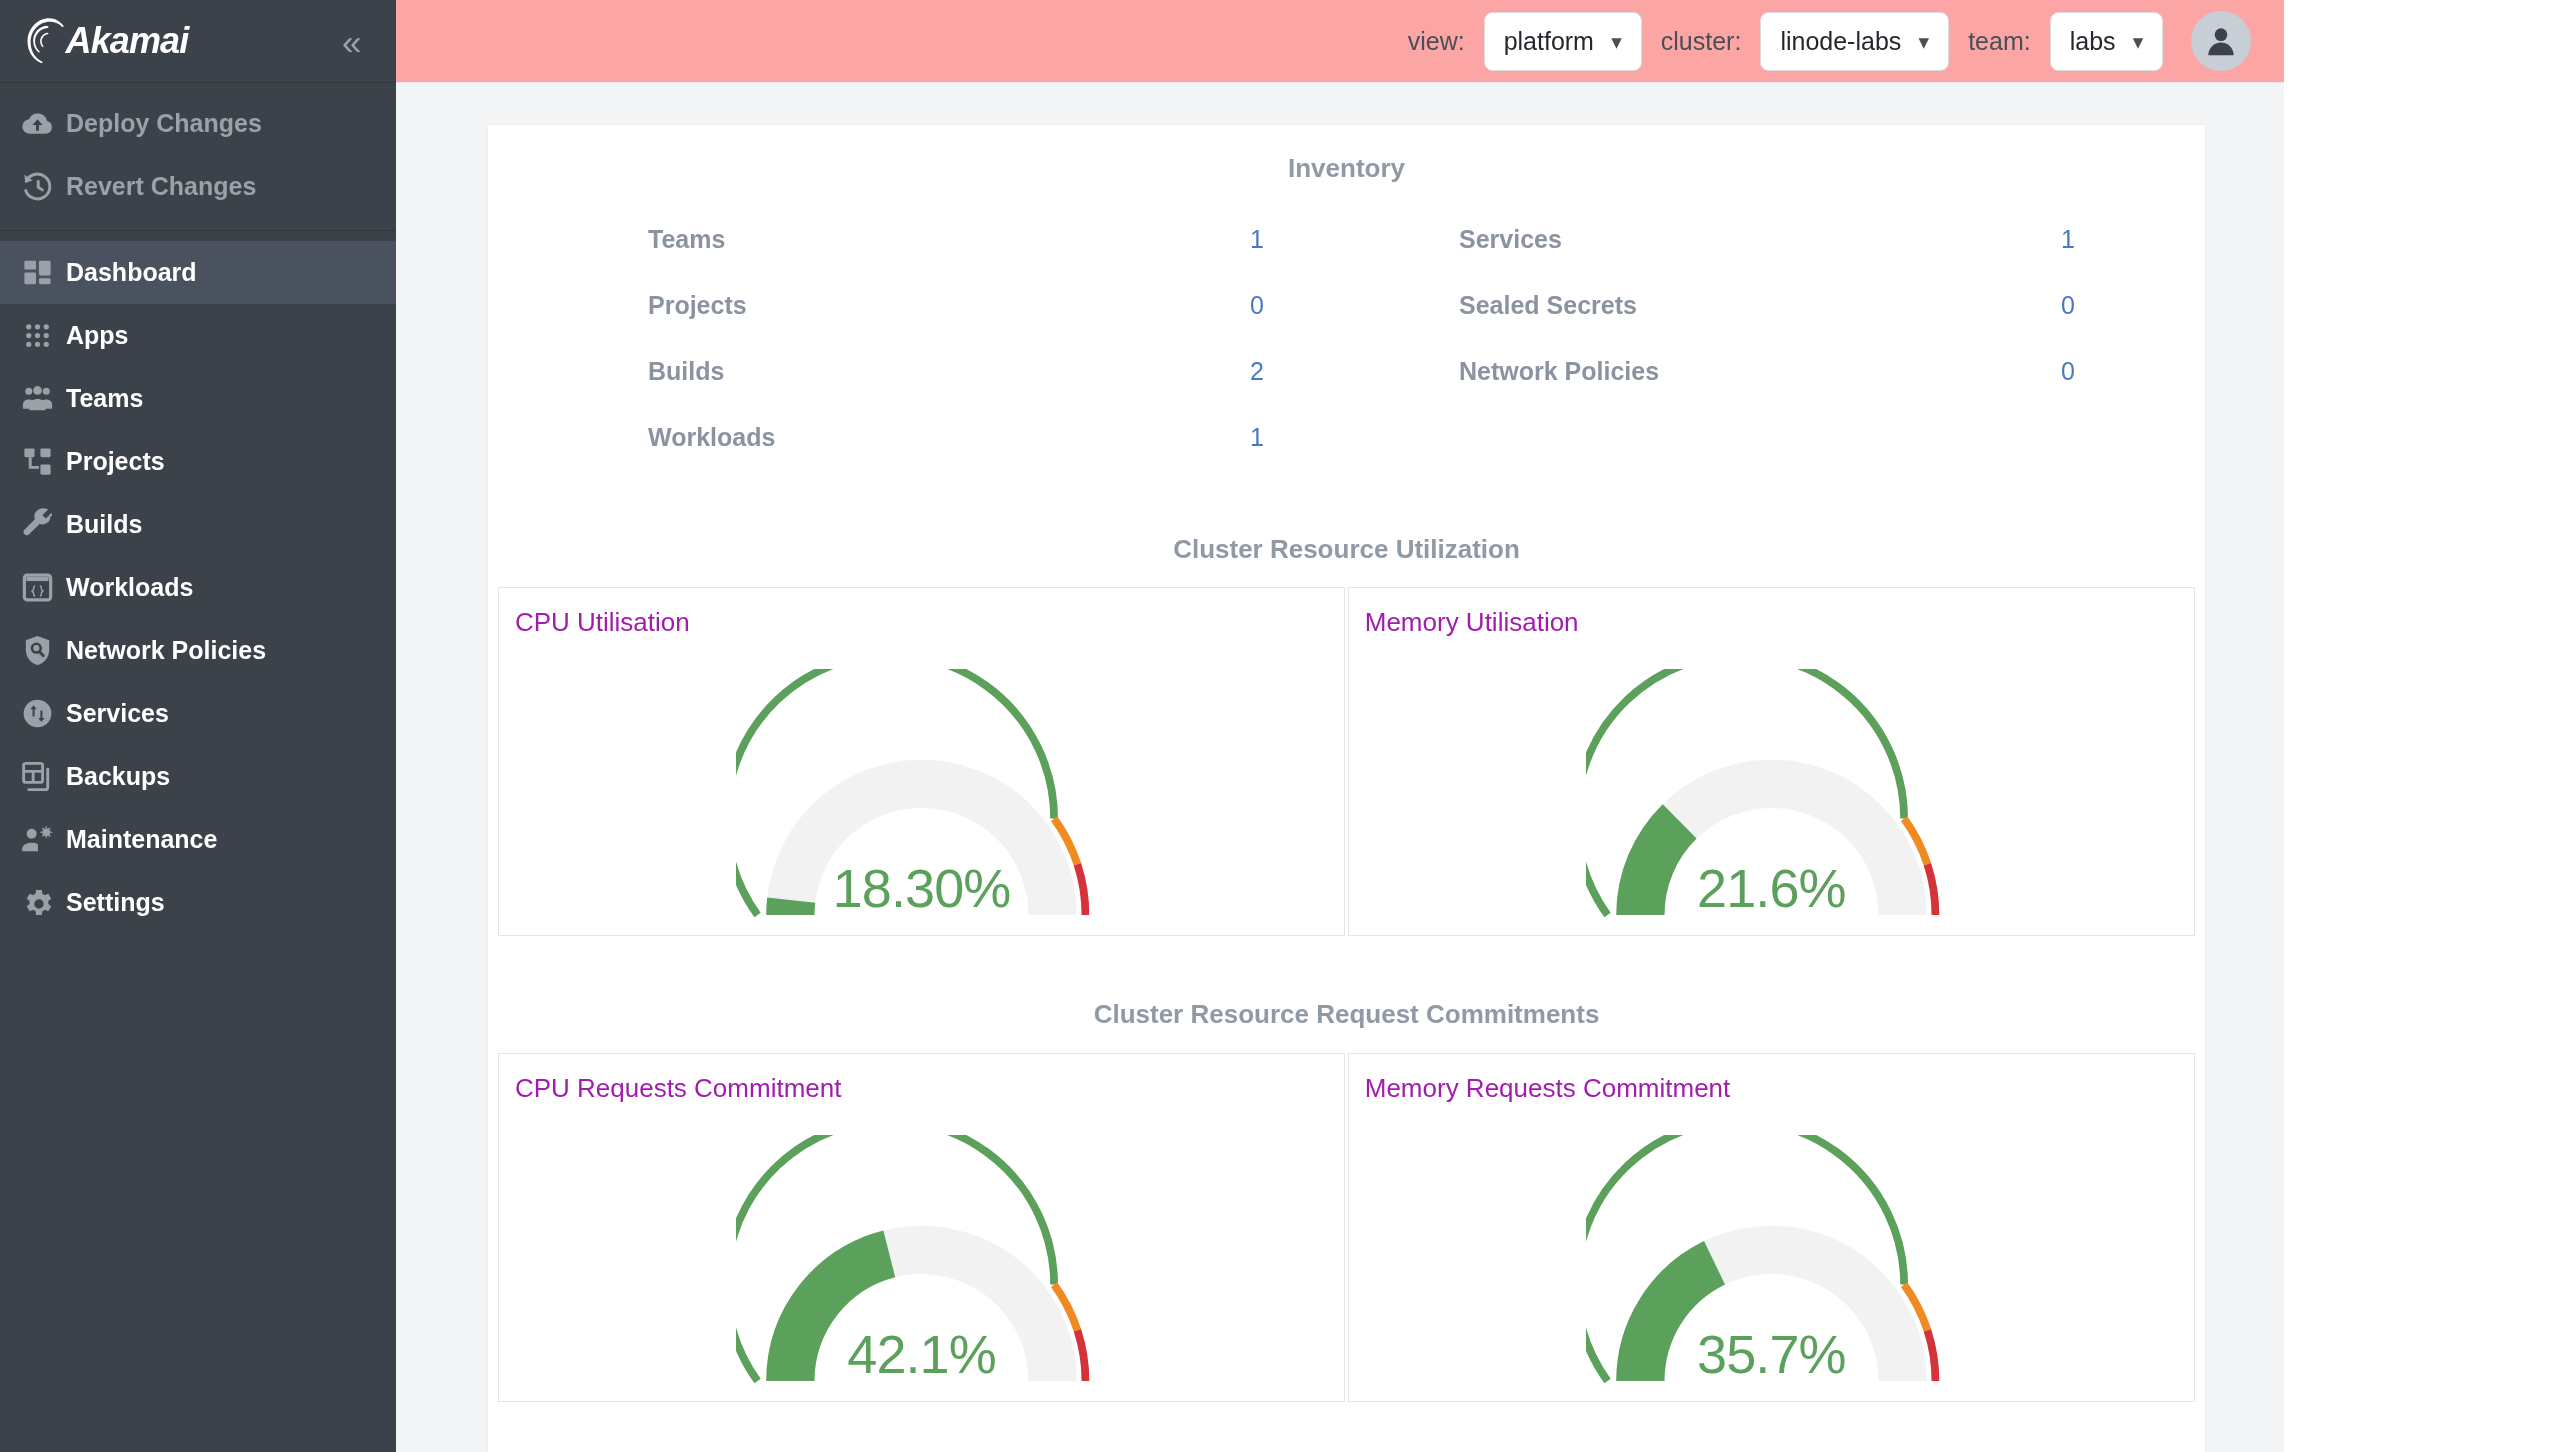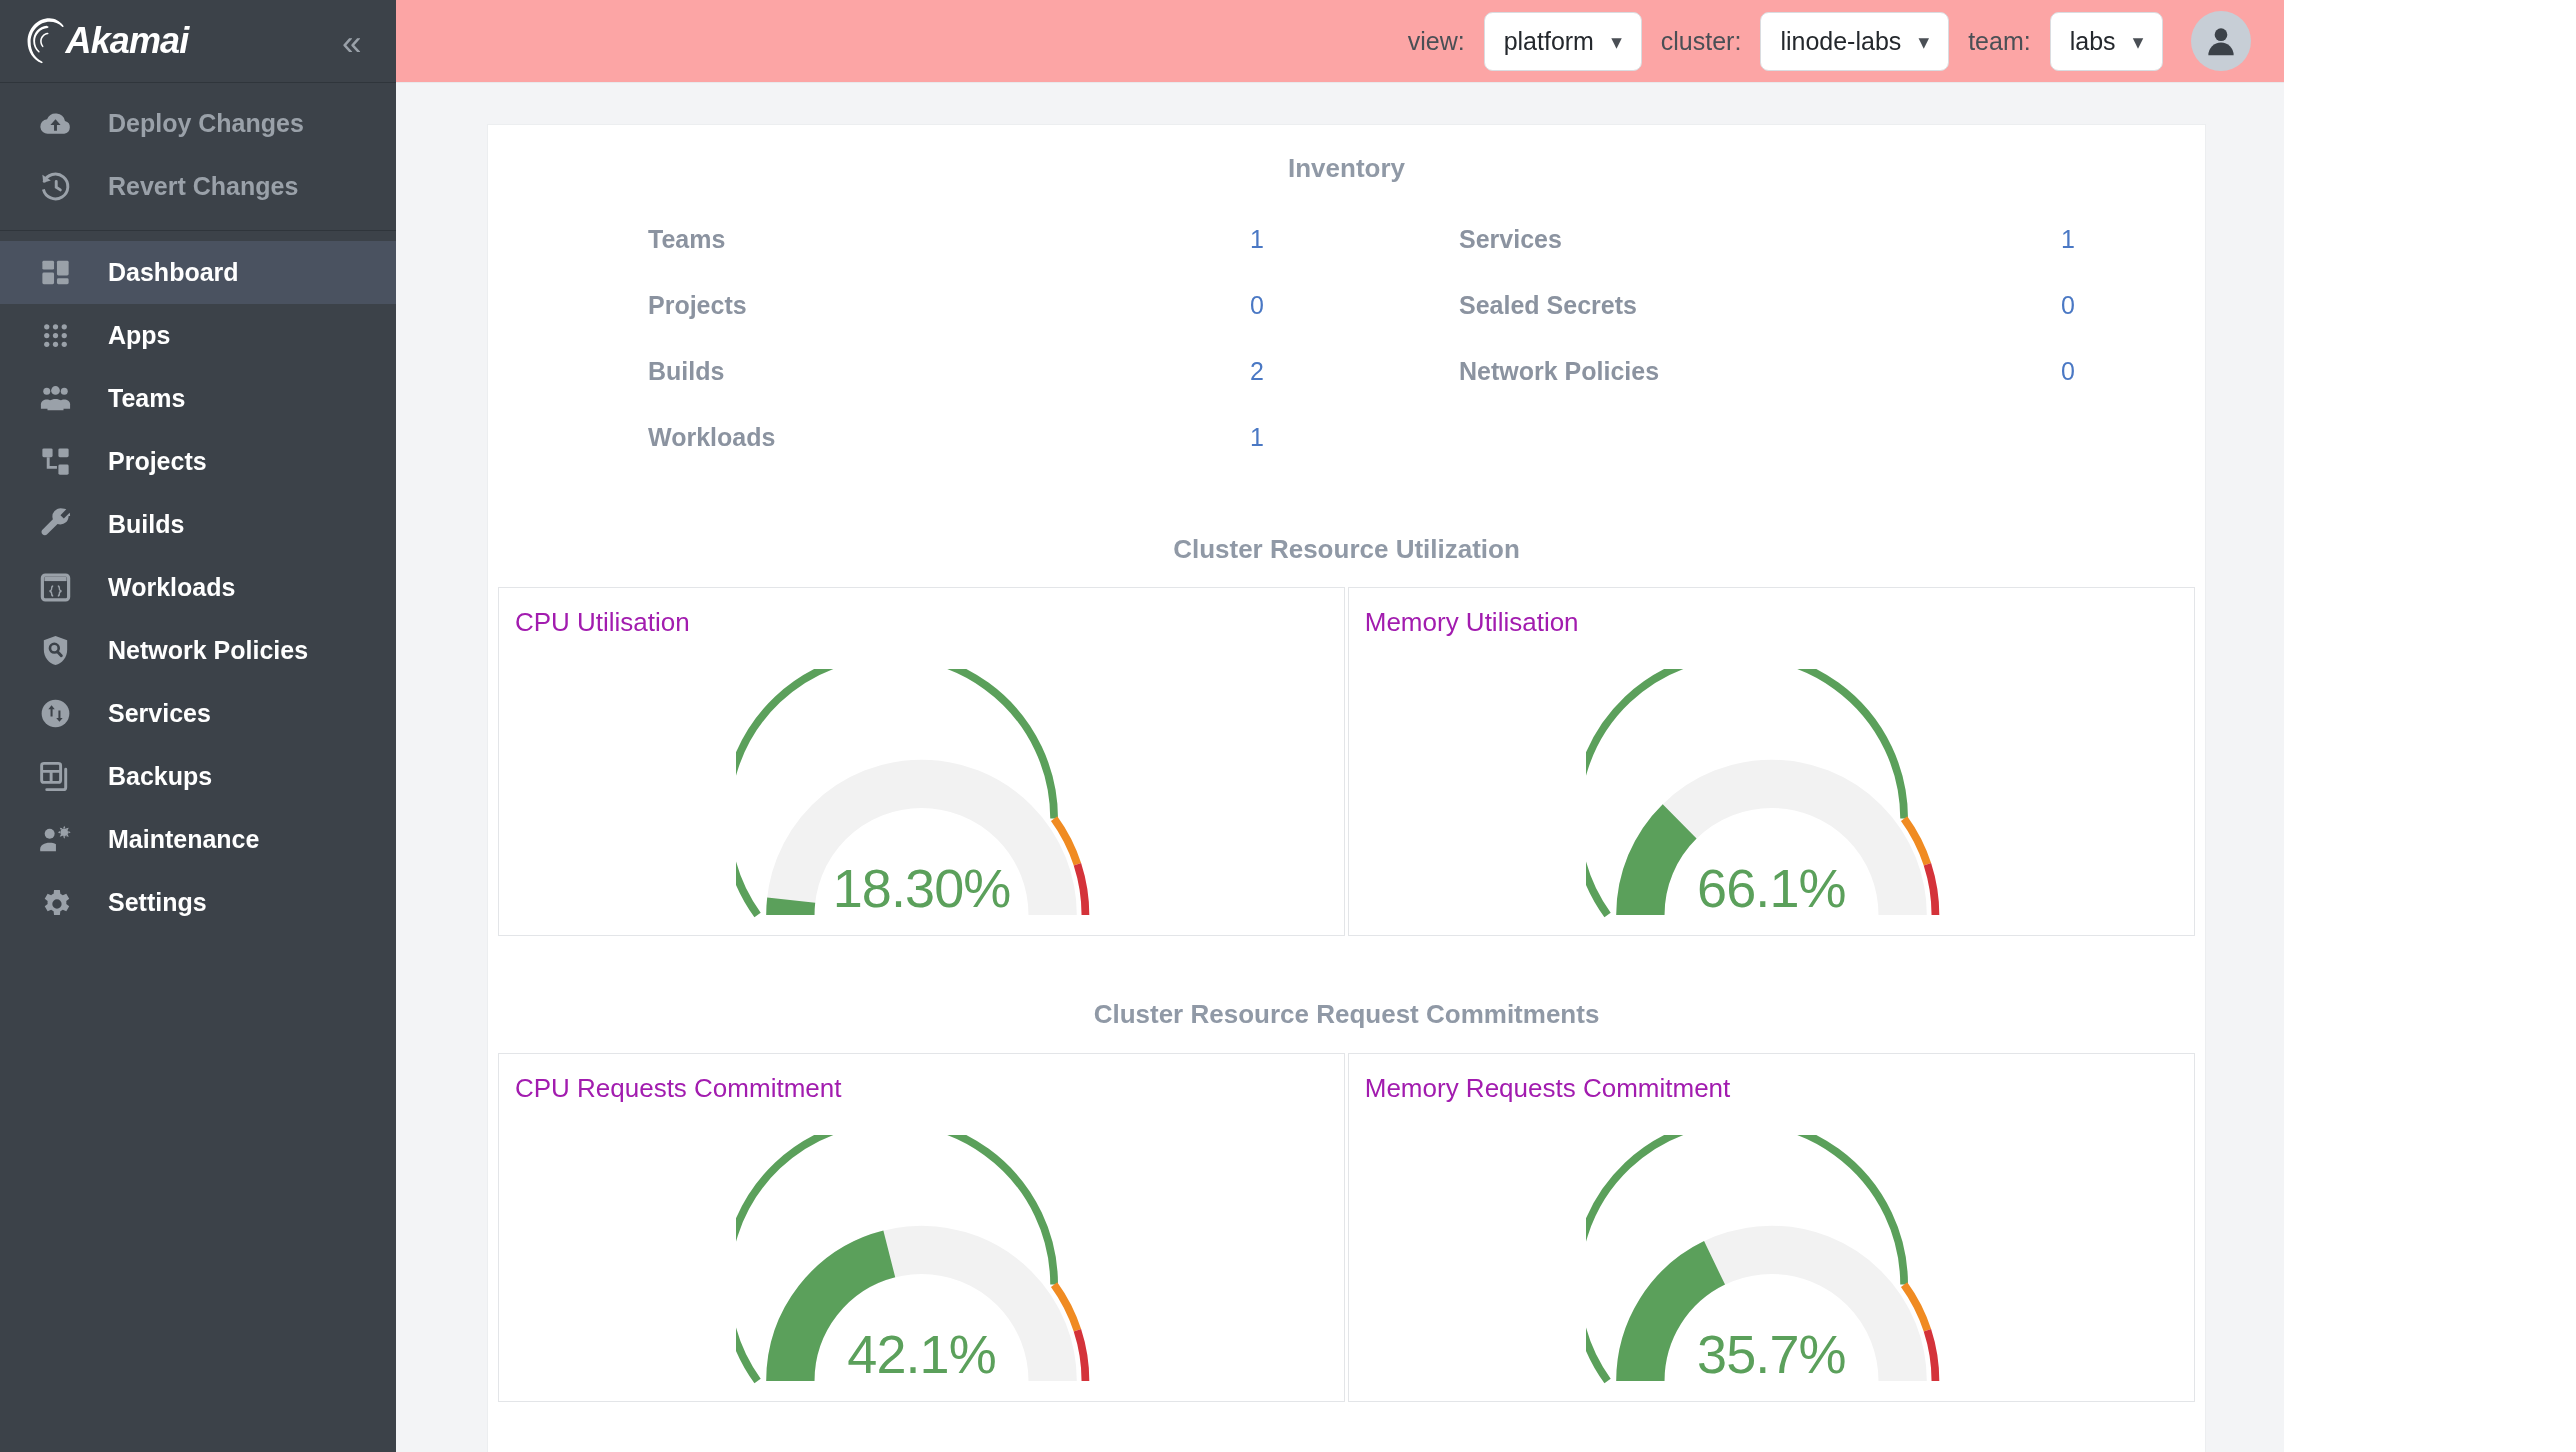--- a/index.html
+++ b/index.html
@@ -33,21 +33,21 @@
     margin-left: -10.4px;
   }
   .collapse-btn {
     color: #9aa1a9; font-size: 35px; line-height: 1;
     cursor: pointer; padding: 3.5px 8.6px; font-weight: 300;
   }
 
   .sb-actions { border-bottom: 1.7px solid #2f353b; padding: 8.6px 0 12px; }
   .sb-item {
     display: flex; align-items: center;
-    height: 63px; padding-left: 36px; gap: 34px;
+    height: 63px; padding-left: 18px; gap: 10px;
     cursor: pointer;
   }
   .sb-item .sb-ico {
     width: 38px; height: 38px; flex: 0 0 38px;
     display: flex; align-items: center; justify-content: center;
   }
   .sb-ico svg { width: 35px; height: 35px; display:block; }
   .sb-label { font-size: 25px; font-weight: bold; color: #ffffff; white-space: nowrap; }
   .sb-actions .sb-label { color: #9aa1a9; }
   .sb-item.active { background: #4a5260; }
@@ -398,21 +398,21 @@
             <div class="gauge-title">Memory Utilisation</div>
             <div class="gauge-wrap">
               <div class="gauge">
                   <svg viewBox="0 0 430 300">
                     <path d="M 25 285 A 190 190 0 1 1 368.71322893124 173.3208020644301" fill="none" stroke="#5ba05b" stroke-width="9"></path>
                     <path d="M 368.71322893124 173.3208020644301 A 190 190 0 0 1 395.70073809607914 226.28677106876" fill="none" stroke="#f08b22" stroke-width="9"></path>
                     <path d="M 395.70073809607914 226.28677106876 A 190 190 0 0 1 405 285" fill="none" stroke="#d4333a" stroke-width="9"></path>
                     <path d="M 63 285 A 152 152 0 1 1 367 285" fill="none" stroke="#f2f2f2" stroke-width="56"></path>
                     <path d="M 63 285 A 152 152 0 0 1 108.53750508086144 176.51158045398398" fill="none" stroke="#5ba05b" stroke-width="56"></path>
                   </svg>
-                <div class="gauge-value">66.1%</div>
+                <div class="gauge-value">21.6%</div>
               </div>
             </div>
           </div>
         </div>
 
         <div class="sec-gap"></div>
 
         <div class="section-title">Cluster Resource Request Commitments</div>
         <div class="gauge-row">
           <div class="gauge-panel">

